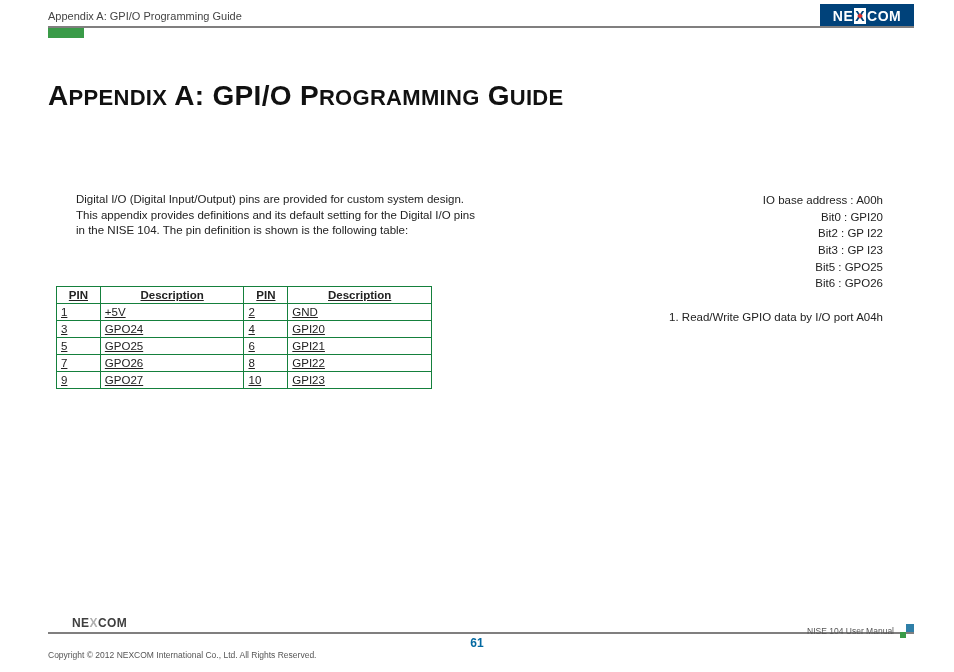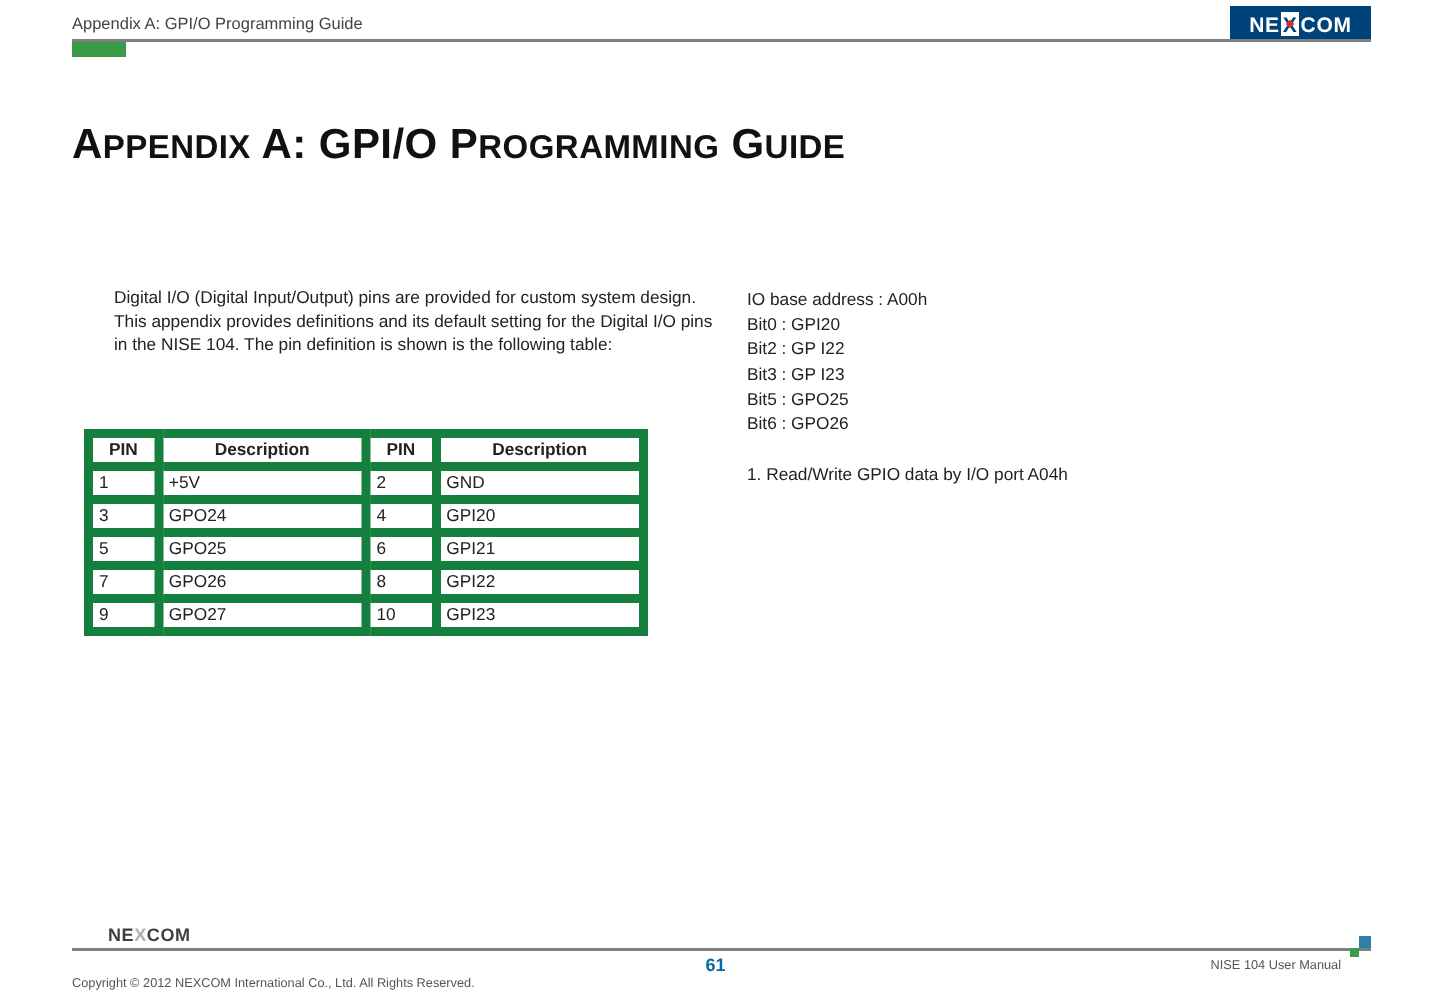--- a/index.html
+++ b/index.html
@@ -96,39 +96,41 @@
   
   .pin-table {
     position: absolute;
     top: 286px;
     left: 56px;
     border-collapse: collapse;
     font-size: 11.5px;
     width: 376px;
   }
   .pin-table th, .pin-table td {
-    border: 6px solid #15803d;
+    border: 1px solid #15803d;
     padding: 1px 4px;
     height: 14px;
+    text-decoration: underline;
   }
   .pin-table th {
     font-weight: bold;
   }
   .pin-table td.pin { width: 36px; }
   .pin-table td.desc, .pin-table th.desc { width: 140px; }
 
   
   .right-col {
     position: absolute;
     top: 192px;
-    left: 498px;
+    left: 523px;
     width: 360px;
     font-size: 11.5px;
     line-height: 1.45;
     color: #222;
+    text-align: right;
   }
   .right-col .line { white-space: nowrap; }
 
   
   .footer-bar {
     position: absolute;
     bottom: 38px;
     left: 48px;
     right: 40px;
     border-top: 2px solid #807f7f;
@@ -155,21 +157,21 @@
     position: absolute;
     bottom: 22px;
     left: 50%;
     transform: translateX(-50%);
     font-size: 12px;
     font-weight: bold;
     color: #0369a1;
   }
   .footer-right {
     position: absolute;
-    bottom: 24px;
+    bottom: 36px;
     right: 60px;
     font-size: 8.5px;
     color: #555;
     text-align: center;
   }
   .footer-sq1 {
     position: absolute;
     bottom: 40px;
     right: 40px;
     width: 8px; height: 8px;

